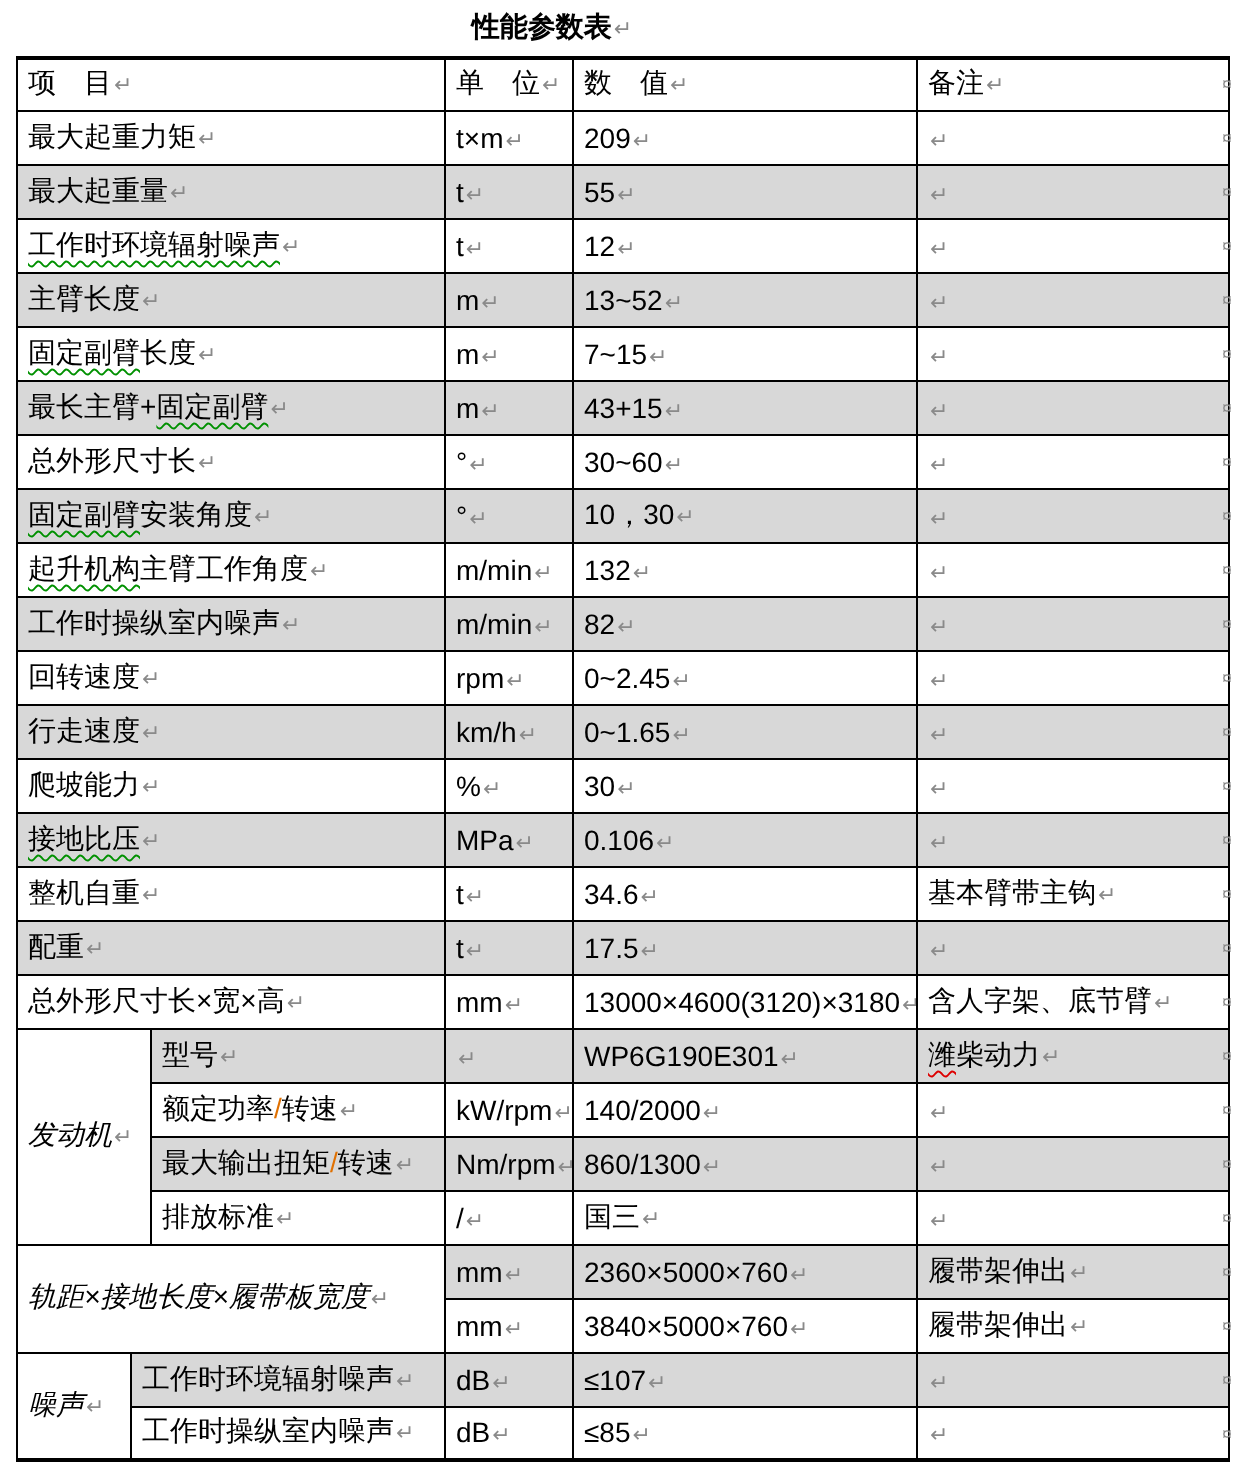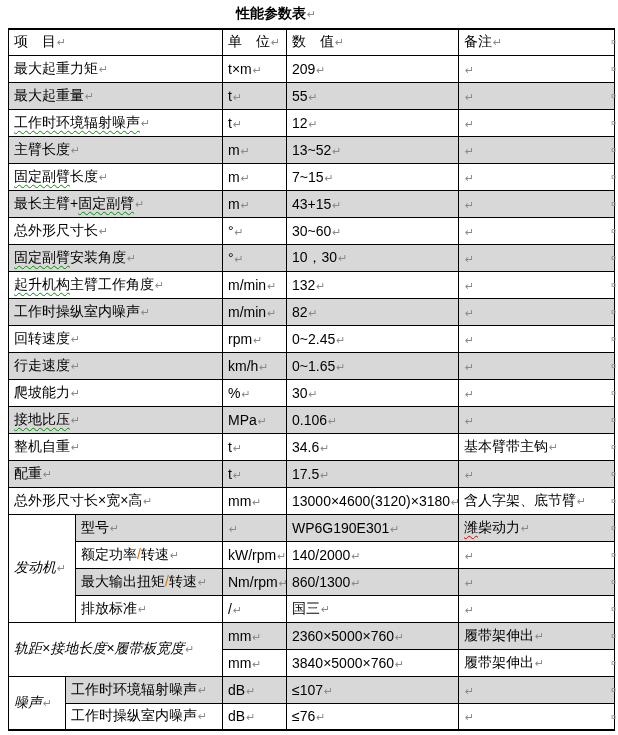--- a/index.html
+++ b/index.html
@@ -202,21 +202,21 @@
       <tr class="row shaded">
         <td class="group-cell" rowspan="2"><span>噪声</span><span class="mk">↵</span></td>
         <td colspan="2"><span>工作时环境辐射噪声</span><span class="mk">↵</span></td>
         <td><span>dB</span><span class="mk">↵</span></td>
         <td class="c"><span>≤107</span><span class="mk">↵</span></td>
         <td><span class="mk">↵</span></td>
       </tr>
       <tr class="row">
         <td colspan="2"><span>工作时操纵室内噪声</span><span class="mk">↵</span></td>
         <td><span>dB</span><span class="mk">↵</span></td>
-        <td class="c"><span>≤76</span><span class="mk">↵</span></td>
+        <td class="c"><span>≤85</span><span class="mk">↵</span></td>
         <td><span class="mk">↵</span></td>
       </tr>
     </tbody>
 </table>
 
 <div class="rowmarks">
     <div style="height: 28px; line-height: 28px;">¤</div>
     <div style="height: 27px; line-height: 27px;">¤</div>
     <div style="height: 27px; line-height: 27px;">¤</div>
     <div style="height: 27px; line-height: 27px;">¤</div>

